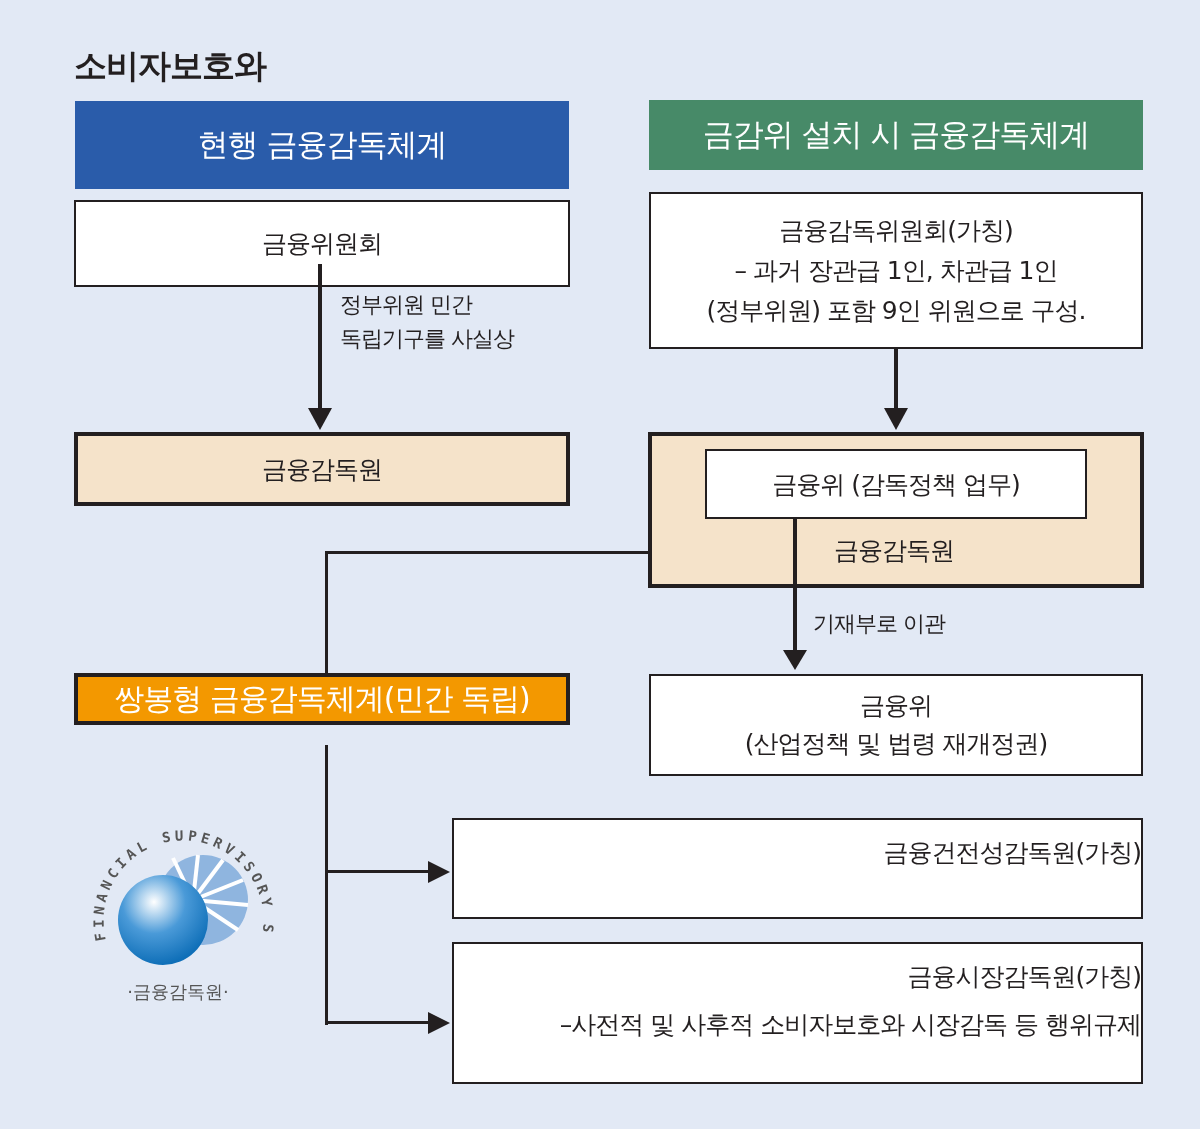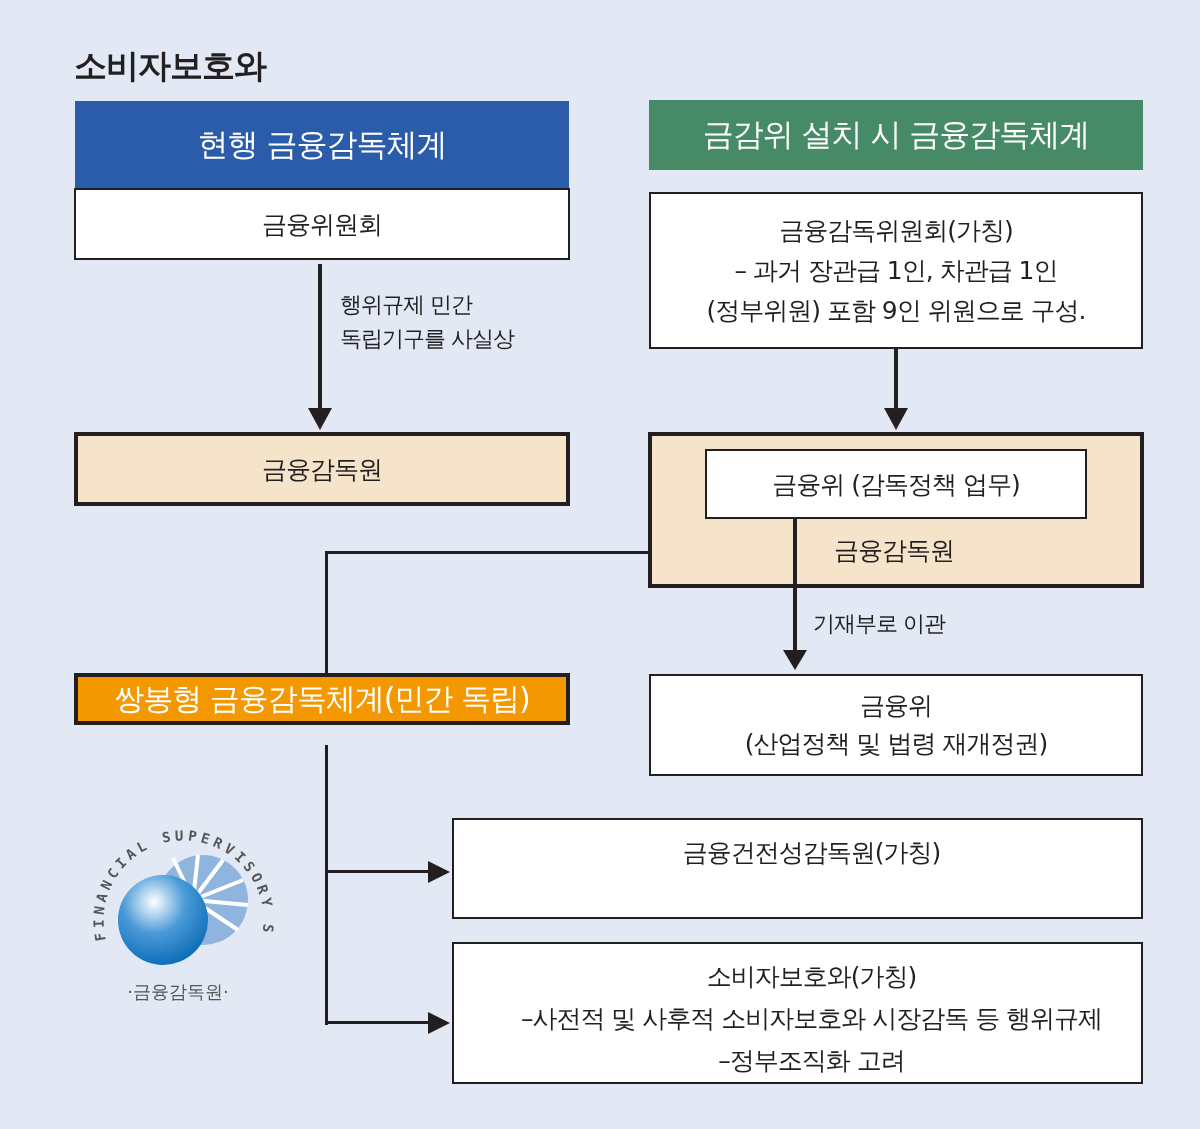--- a/index.html
+++ b/index.html
@@ -5,38 +5,38 @@
   html, body { margin:0; padding:0; }
   body { width:1200px; height:1129px; background:#e2e9f5; position:relative; overflow:hidden;
          font-family:"DejaVu Sans", sans-serif; color:#231f20; }
   .abs { position:absolute; box-sizing:border-box; }
   .title { left:74px; top:44px; font-size:33px; font-weight:bold; letter-spacing:-1px; }
   .hdr { display:flex; align-items:center; justify-content:center; color:#fff; font-size:31px; letter-spacing:-1px; }
   .box { background:#fff; border:2px solid #231f20; display:flex; flex-direction:column; align-items:center; justify-content:center; font-size:25px; letter-spacing:-1px; }
   .beige { background:#f5e3ca; border:4px solid #231f20; }
   .line { background:#231f20; position:absolute; }
   .label { font-size:22px; line-height:34px; letter-spacing:-1px; }
-  .left-box { align-items:center; justify-content:flex-start; padding:12px 0 0 28px; font-size:25px; }
+  .left-box { align-items:flex-end; justify-content:flex-start; padding:12px 0 0 28px; font-size:25px;gap:6px; }
   .left-box div { line-height:42px; }
 </style>
 </head>
 <body>
 
 <div class="abs title">소비자보호와</div>
 
 <div class="abs hdr" style="left:75px;top:101px;width:494px;height:88px;background:#2a5caa;">현행 금융감독체계</div>
-<div class="abs box" style="left:74px;top:188px;width:496px;height:72px;">
+<div class="abs box" style="left:74px;top:200px;width:496px;height:87px;">
   <span>금융위원회</span>
 </div>
 <div class="line" style="left:318px;top:264px;width:4px;height:146px;"></div>
 <svg class="abs" style="left:308px;top:408px;" width="24" height="24">
     <polygon points="0,0 24,0 12,22" fill="#231f20"></polygon>
   </svg>
 <div class="abs label" style="left:340px;top:288px;">
-  <div>행위규제 민간</div>
+  <div>정부위원 민간</div>
   <div>독립기구를 사실상</div>
 </div>
 <div class="abs box beige" style="left:74px;top:432px;width:496px;height:74px;">
   <span>금융감독원</span>
 </div>
 
 <div class="abs hdr" style="left:649px;top:100px;width:494px;height:70px;background:#478a68;">금감위 설치 시 금융감독체계</div>
 <div class="abs box" style="left:649px;top:192px;width:494px;height:157px;line-height:40px;">
   <div>금융감독위원회(가칭)</div>
   <div>– 과거 장관급 1인, 차관급 1인</div>
@@ -76,23 +76,22 @@
   </svg>
 <div class="line" style="left:325px;top:1021px;width:108px;height:3px;"></div>
 <svg class="abs" style="left:428px;top:1012px;" width="22" height="22">
     <polygon points="0,0 22,11 0,22" fill="#231f20"></polygon>
   </svg>
 
 <div class="abs box left-box" style="left:452px;top:818px;width:691px;height:101px;">
   <div>금융건전성감독원(가칭)</div>
 </div>
 <div class="abs box left-box" style="left:452px;top:942px;width:691px;height:142px;">
-  <div>소비자보호와(가칭)</div>
+  <div>금융시장감독원(가칭)</div>
   <div>–사전적 및 사후적 소비자보호와 시장감독 등 행위규제</div>
-  <div>–정부조직화 고려</div>
 </div>
 
 <svg class="abs" style="left:78px;top:810px;" width="210" height="210" viewBox="0 0 210 210">
   <defs>
     <radialGradient id="g" cx="0.4" cy="0.3" r="0.7">
       <stop offset="0" stop-color="#ffffff"></stop>
       <stop offset="0.5" stop-color="#4a9ad8"></stop>
       <stop offset="1" stop-color="#0f6fb8"></stop>
     </radialGradient>
     <path id="arc" d="M 28 130 A 80 80 0 1 1 185 120"></path>

